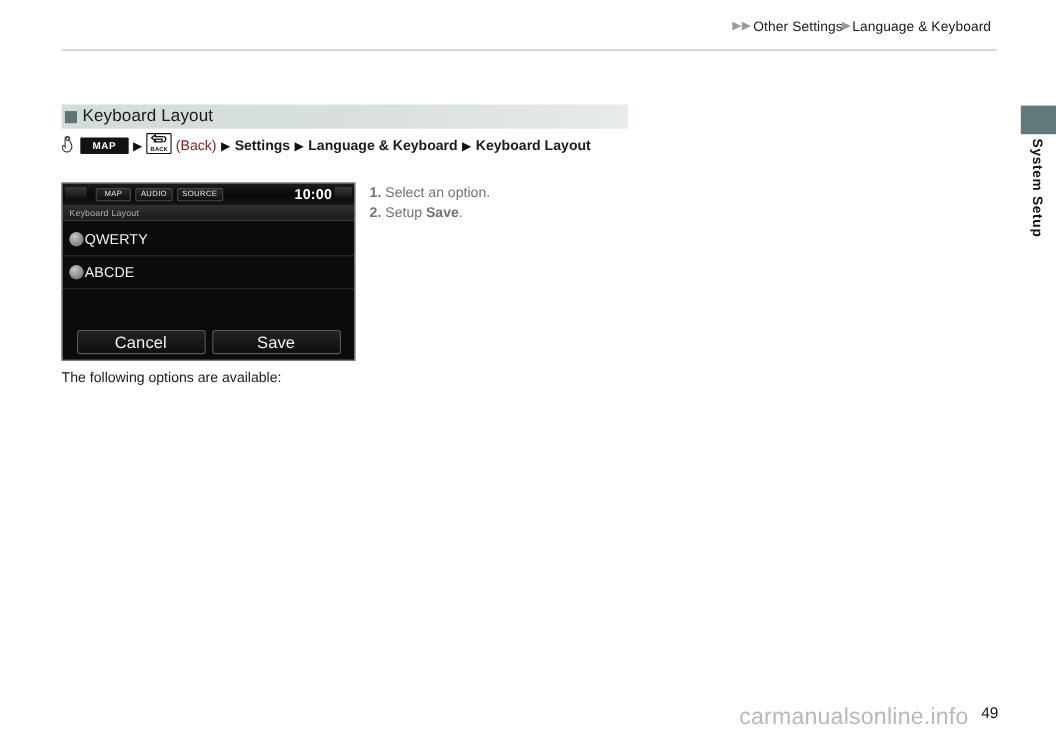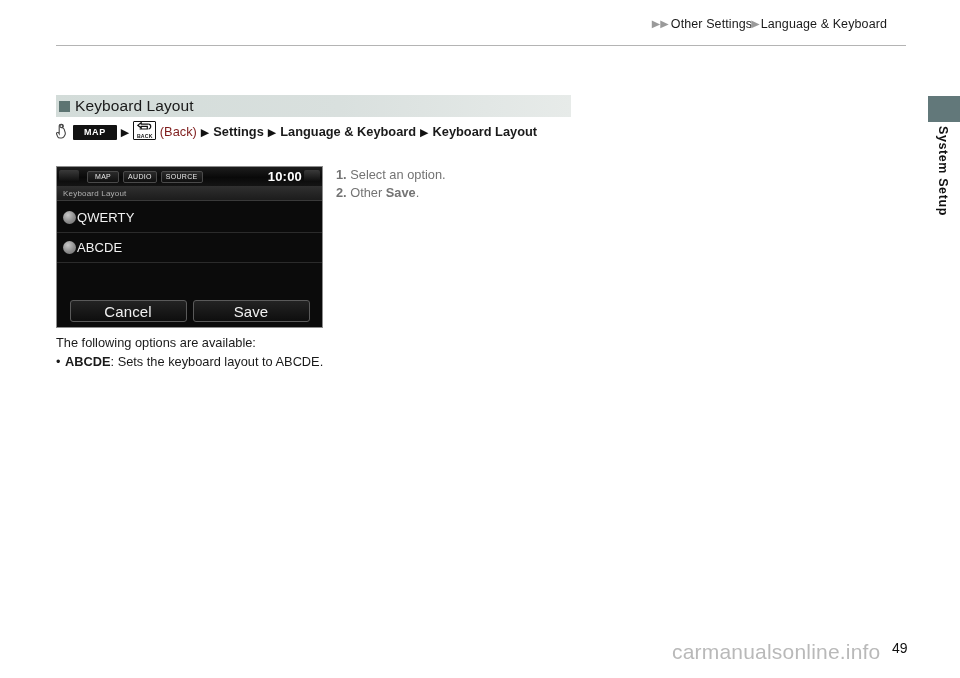--- a/index.html
+++ b/index.html
@@ -19,21 +19,21 @@
   
   .page-header {
     position: absolute;
     left: 0;
     top: 0;
     width: 960px;
     height: 48px;
   }
   .breadcrumb {
     position: absolute;
-    right: 72px;
+    right: 58px;
     top: 17px;
     font-size: 12.5px;
     color: #1a1a1a;
     white-space: nowrap;
     letter-spacing: 0.1px;
   }
   .bc-arrow {
     display: inline-block;
     color: #9a9a9a;
     font-size: 11px;
@@ -385,22 +385,21 @@
 
   <div class="dev-footer">
     <div class="dev-foot-btn">Cancel</div>
     <div class="dev-foot-btn">Save</div>
   </div>
 
 </div>
 
 <div class="steps">
   <div><span class="step-num">1.</span><span> Select an option.</span></div>
-  <div><span class="step-num">2.</span><span> Other </span><span class="step-strong">Save</span><span>.</span></div>
+  <div><span class="step-num">2.</span><span> Setup </span><span class="step-strong">Save</span><span>.</span></div>
 </div>
 
 <div class="body-copy">
   <div>The following options are available:</div>
-  <div class="opt-row"><span class="opt-bullet">•</span><span class="opt-name">ABCDE</span><span>: Sets the keyboard layout to ABCDE.</span></div>
 </div>
 
 <div class="watermark">carmanualsonline.info</div>
 <div class="page-num">49</div>
 
 </body></html>

